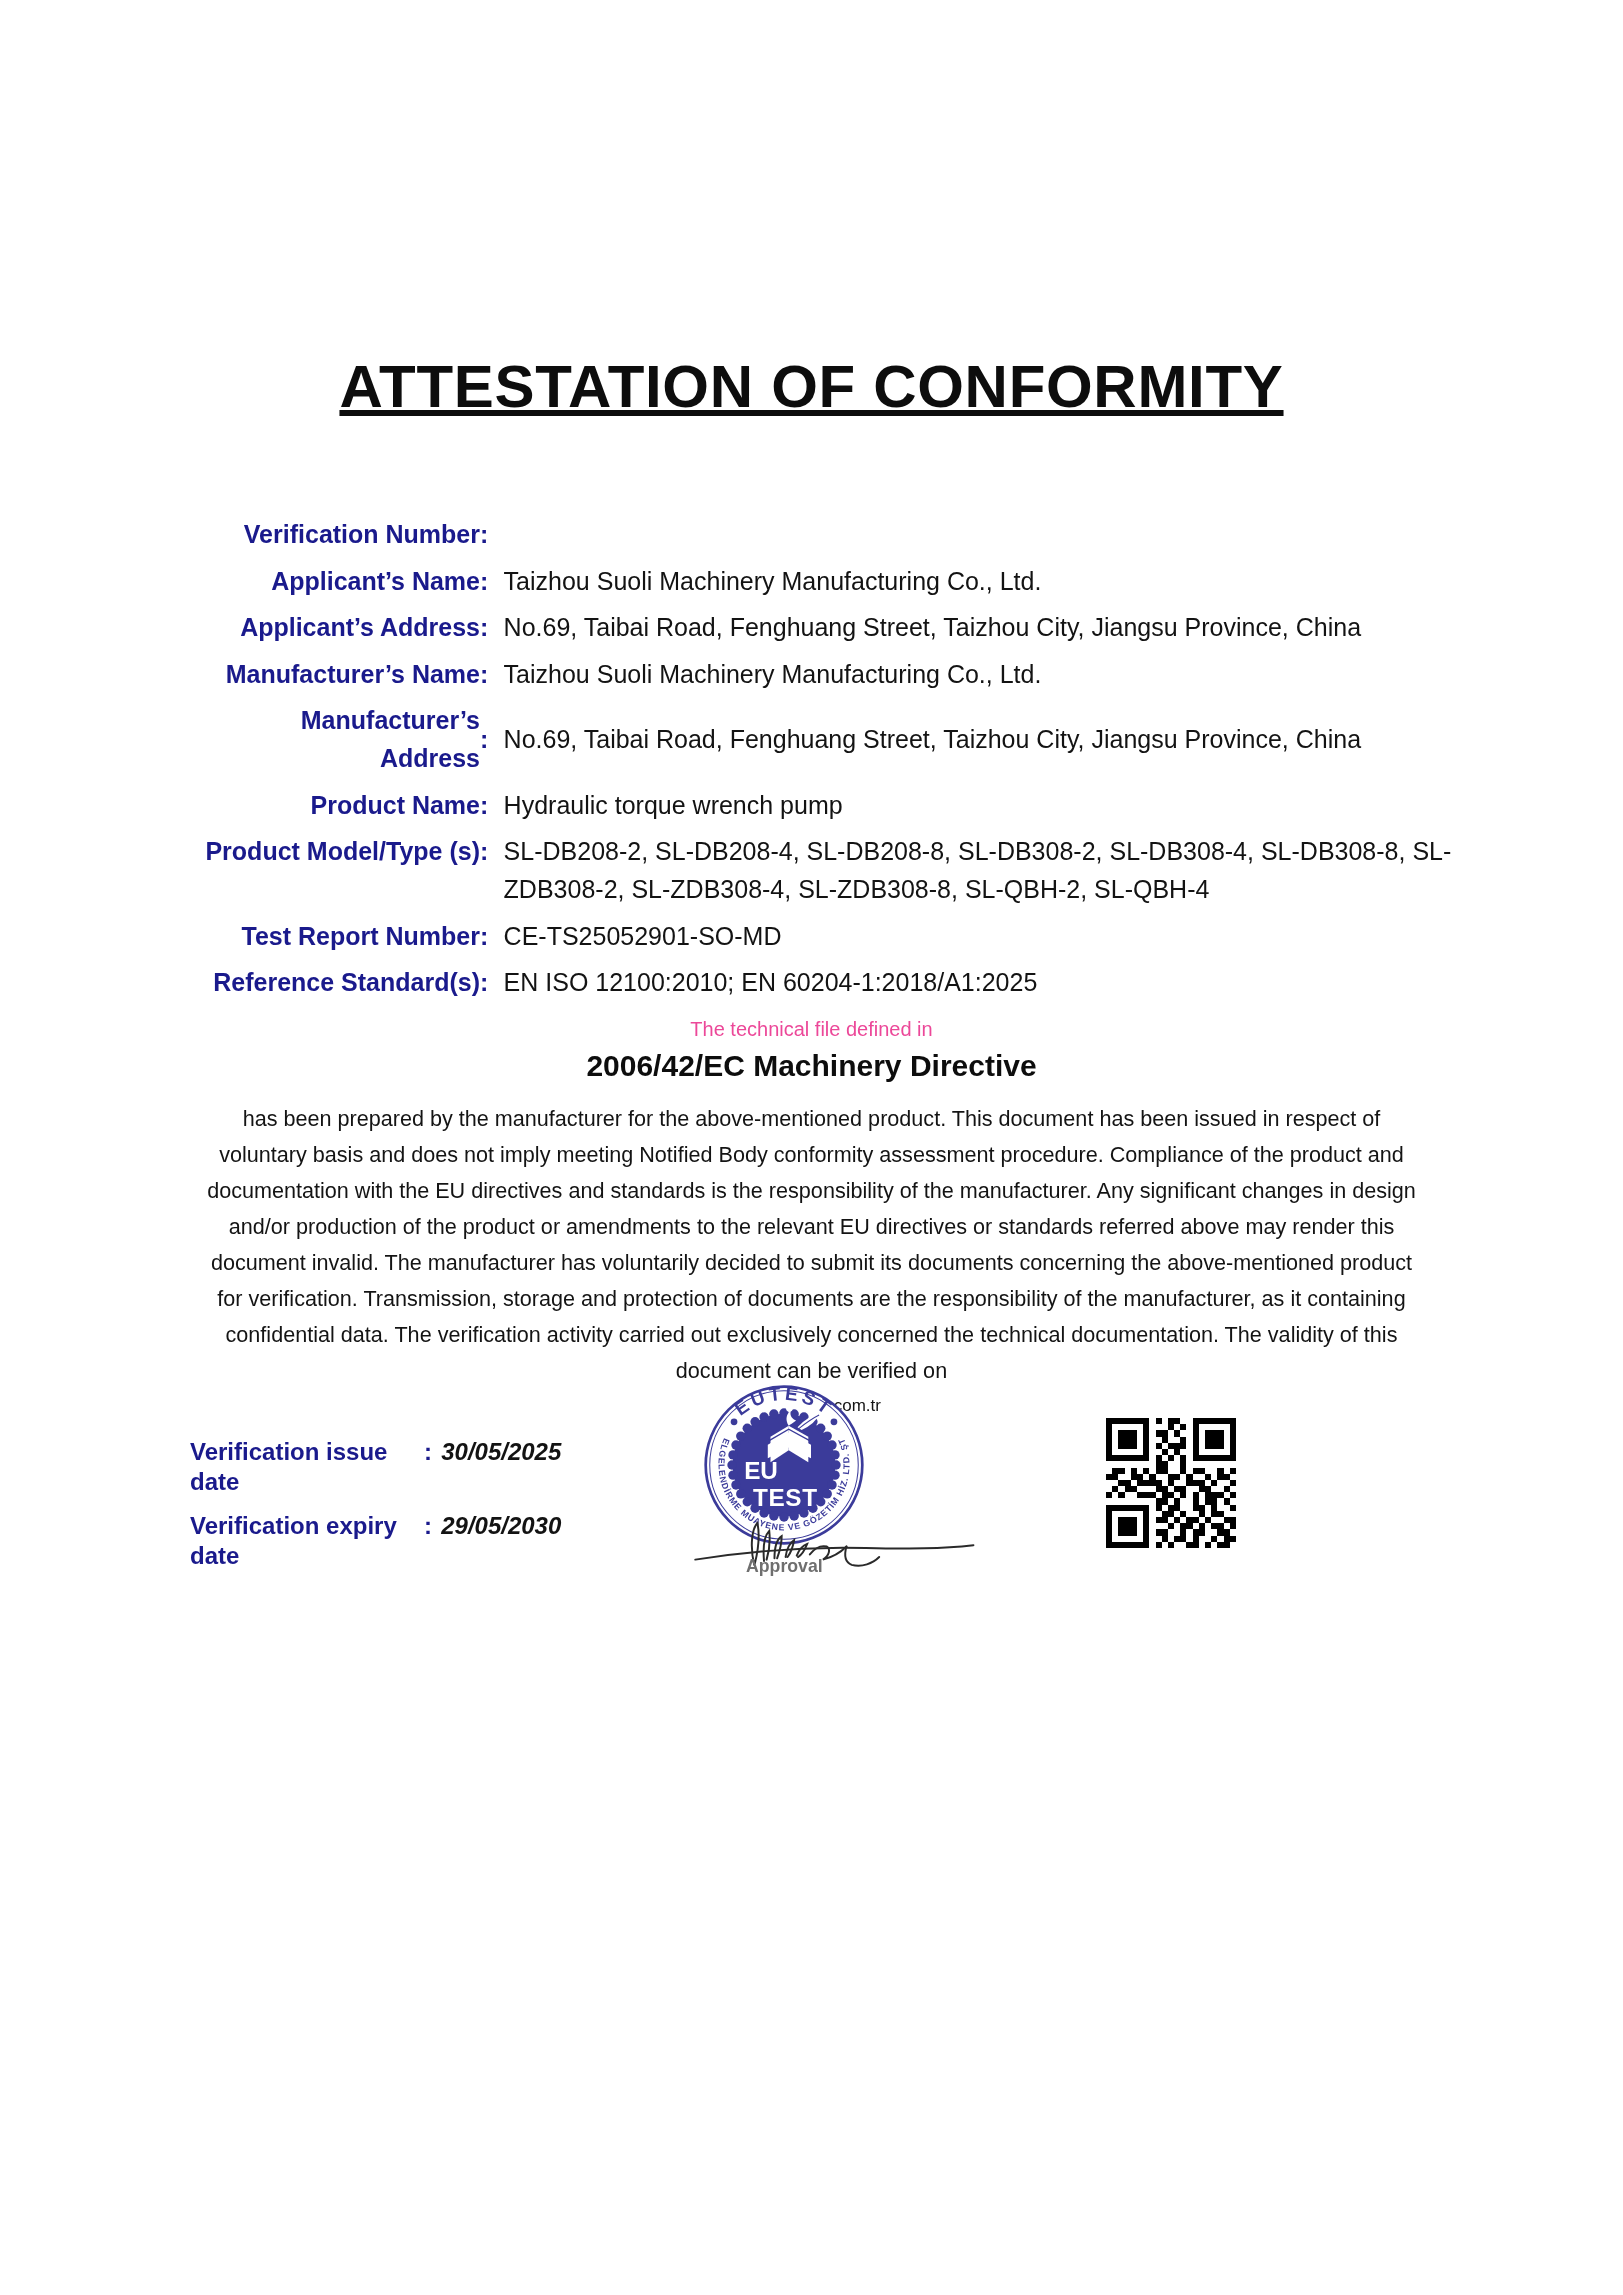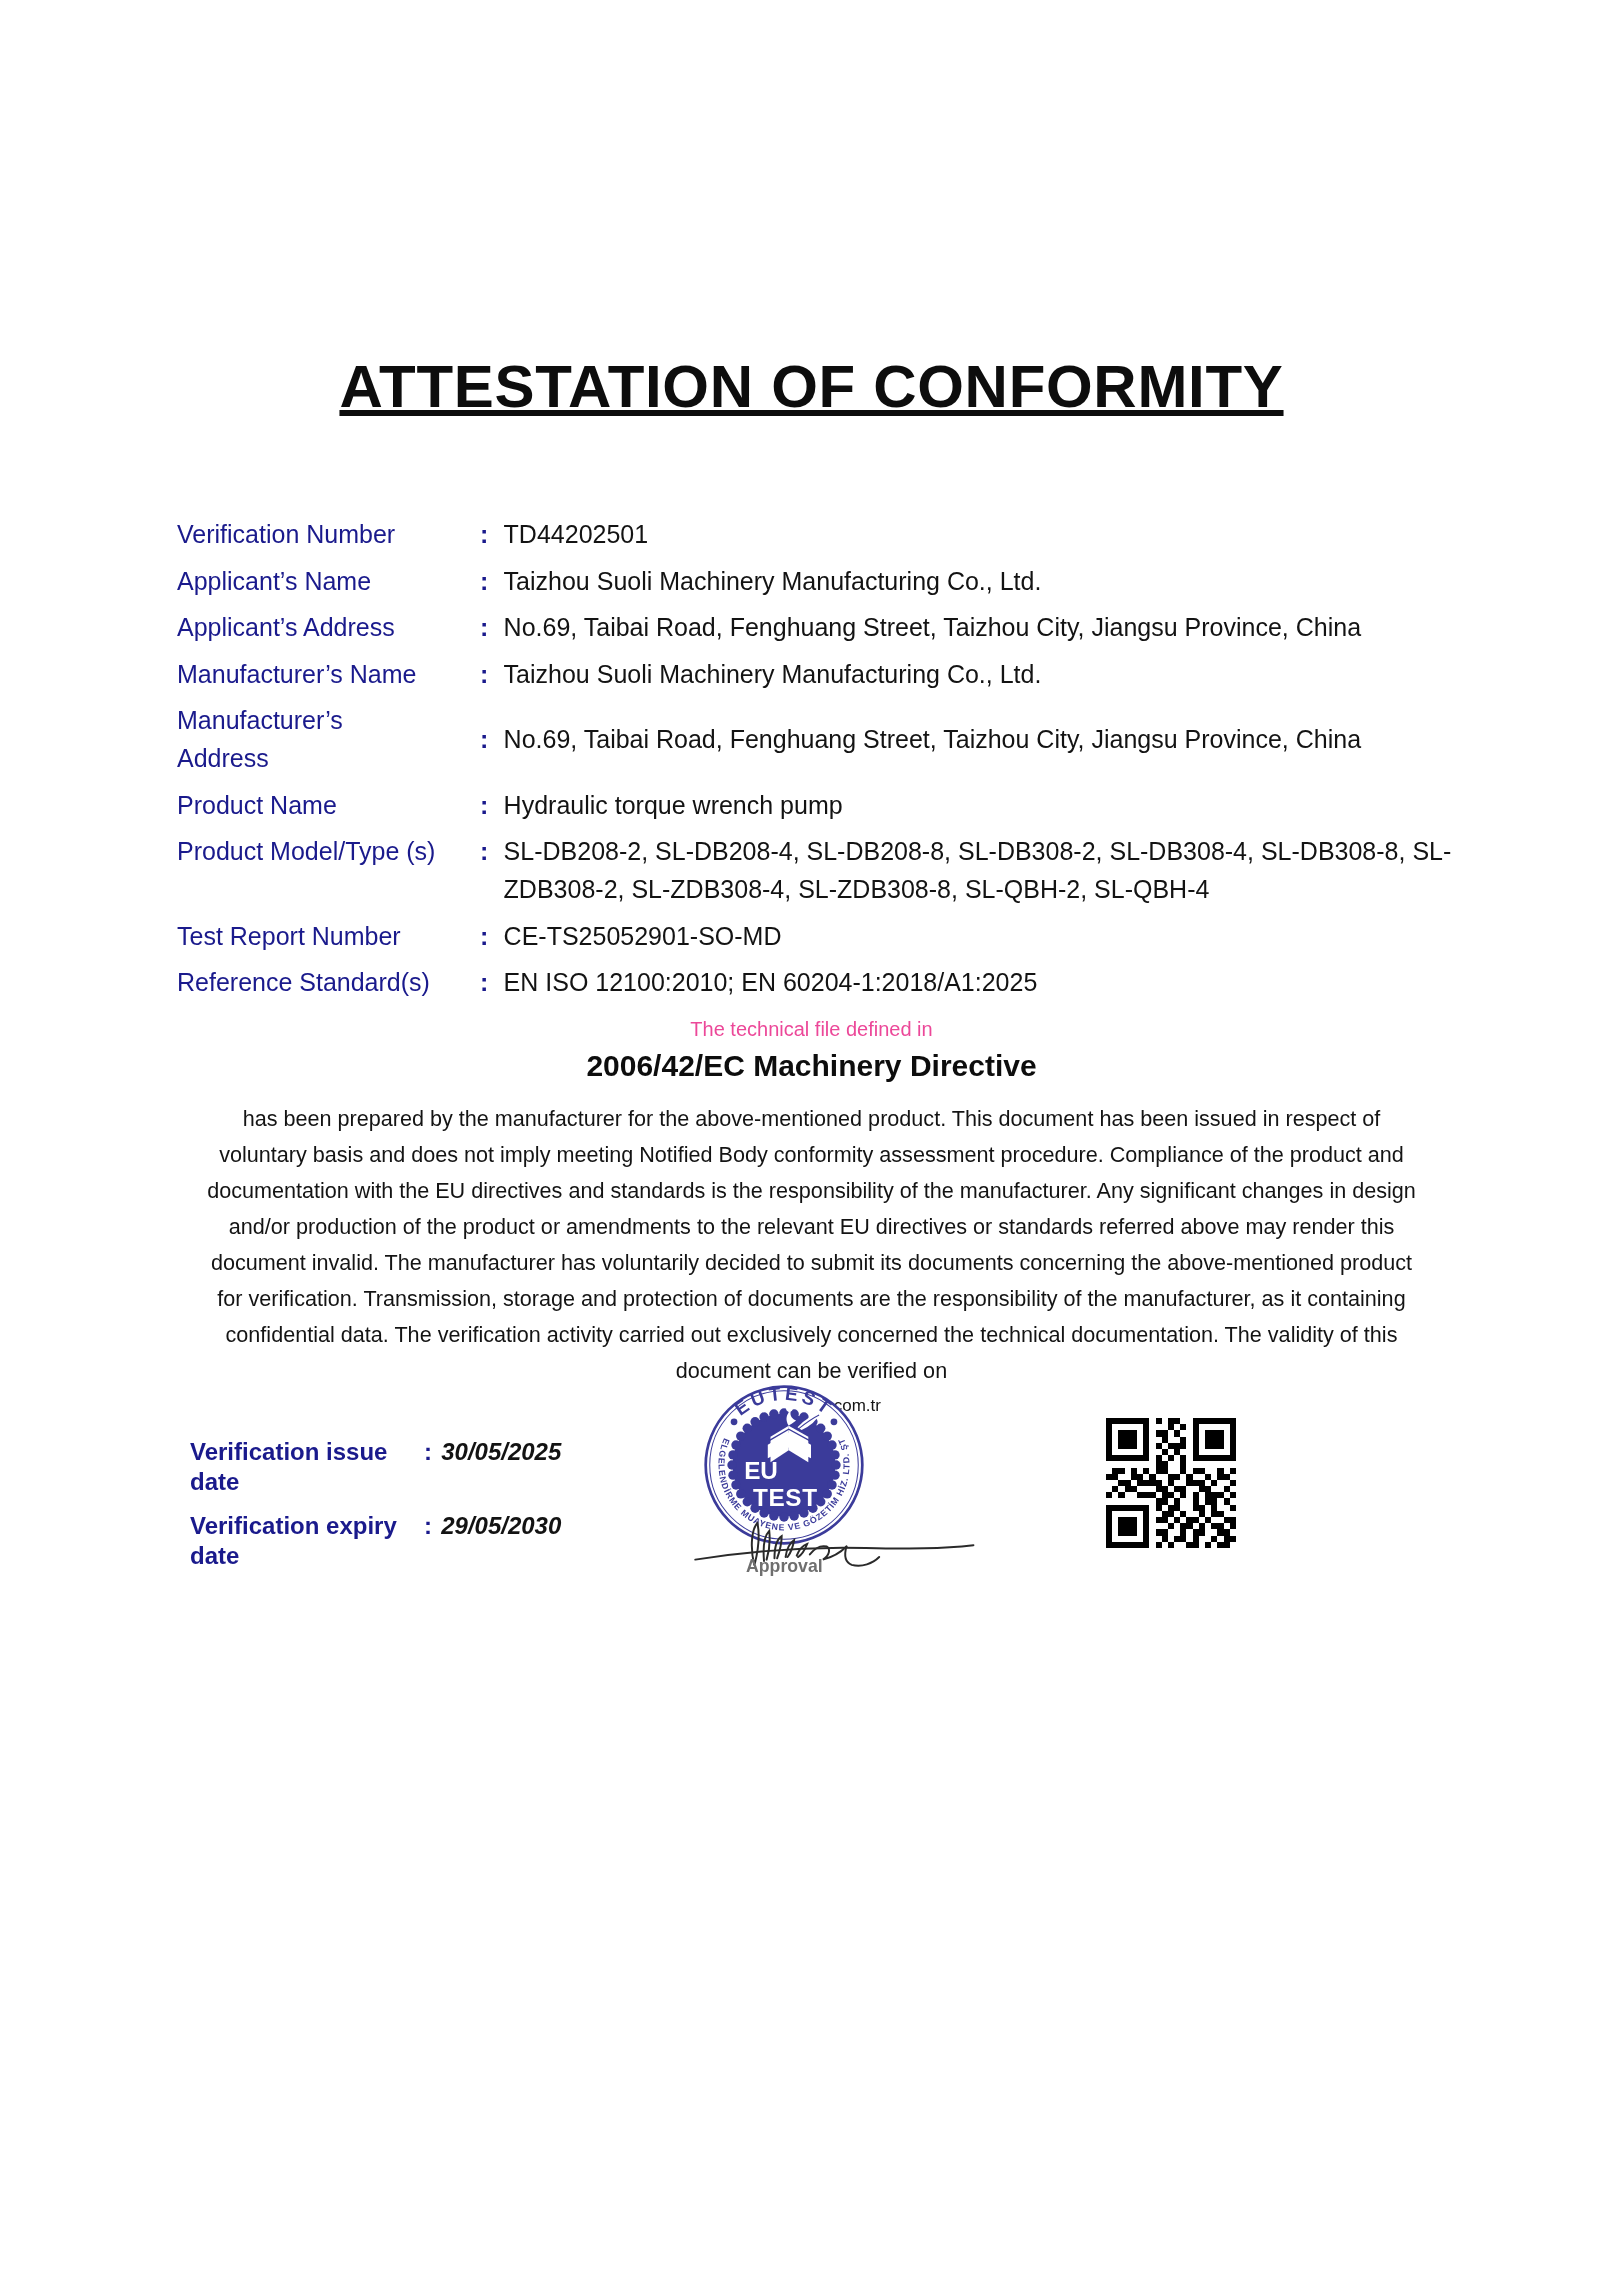--- a/index.html
+++ b/index.html
@@ -14,22 +14,22 @@
     position:absolute; top:352px; left:0; width:100%;
     text-align:center; font-size:60px; font-weight:bold; color:#0d0d0d;
     letter-spacing:0.7px;
     text-decoration:underline;
   }
   
   .fields { position:absolute; left:177px; top:515px; width:1276px; }
   .row { display:flex; align-items:flex-start; margin-bottom:8.5px; }
   .row.row-center { align-items:center; }
   .flabel {
-    width:303px; flex:0 0 303px; color:#1a1a8c; font-weight:normal;
-    font-size:25px; line-height:38px; white-space:pre-line;
+    width:303px; flex:0 0 303px; color:#1a1a8c; font-weight:bold;
+    font-size:25px; line-height:38px; white-space:pre-line;text-align:right;
   }
   .fcolon {
     width:23.6px; flex:0 0 23.6px; color:#1a1a8c; font-weight:bold;
     font-size:25px; line-height:38px;
   }
   .fvalue { flex:1; font-size:25px; line-height:38px; color:#131313; }
   
   .statement { position:absolute; left:198px; top:1018px; width:1227px; text-align:center; }
   .st-intro { font-size:20px; color:#ec4899; margin-bottom:7.9px; }
   .st-directive { font-size:30px; font-weight:bold; color:#0d0d0d; margin-bottom:18.3px; }
@@ -62,21 +62,20 @@
 <body>
 
 <div id="page">
 
   <div class="doc-title">ATTESTATION OF CONFORMITY</div>
 
   <div class="fields">
     <div class="row">
       <div class="flabel">Verification Number</div>
       <div class="fcolon">:</div>
-      <div class="fvalue">TD44202501</div>
     </div>
     <div class="row">
       <div class="flabel">Applicant’s Name</div>
       <div class="fcolon">:</div>
       <div class="fvalue">Taizhou Suoli Machinery Manufacturing Co., Ltd.</div>
     </div>
     <div class="row">
       <div class="flabel">Applicant’s Address</div>
       <div class="fcolon">:</div>
       <div class="fvalue">No.69, Taibai Road, Fenghuang Street, Taizhou City, Jiangsu Province, China</div>

